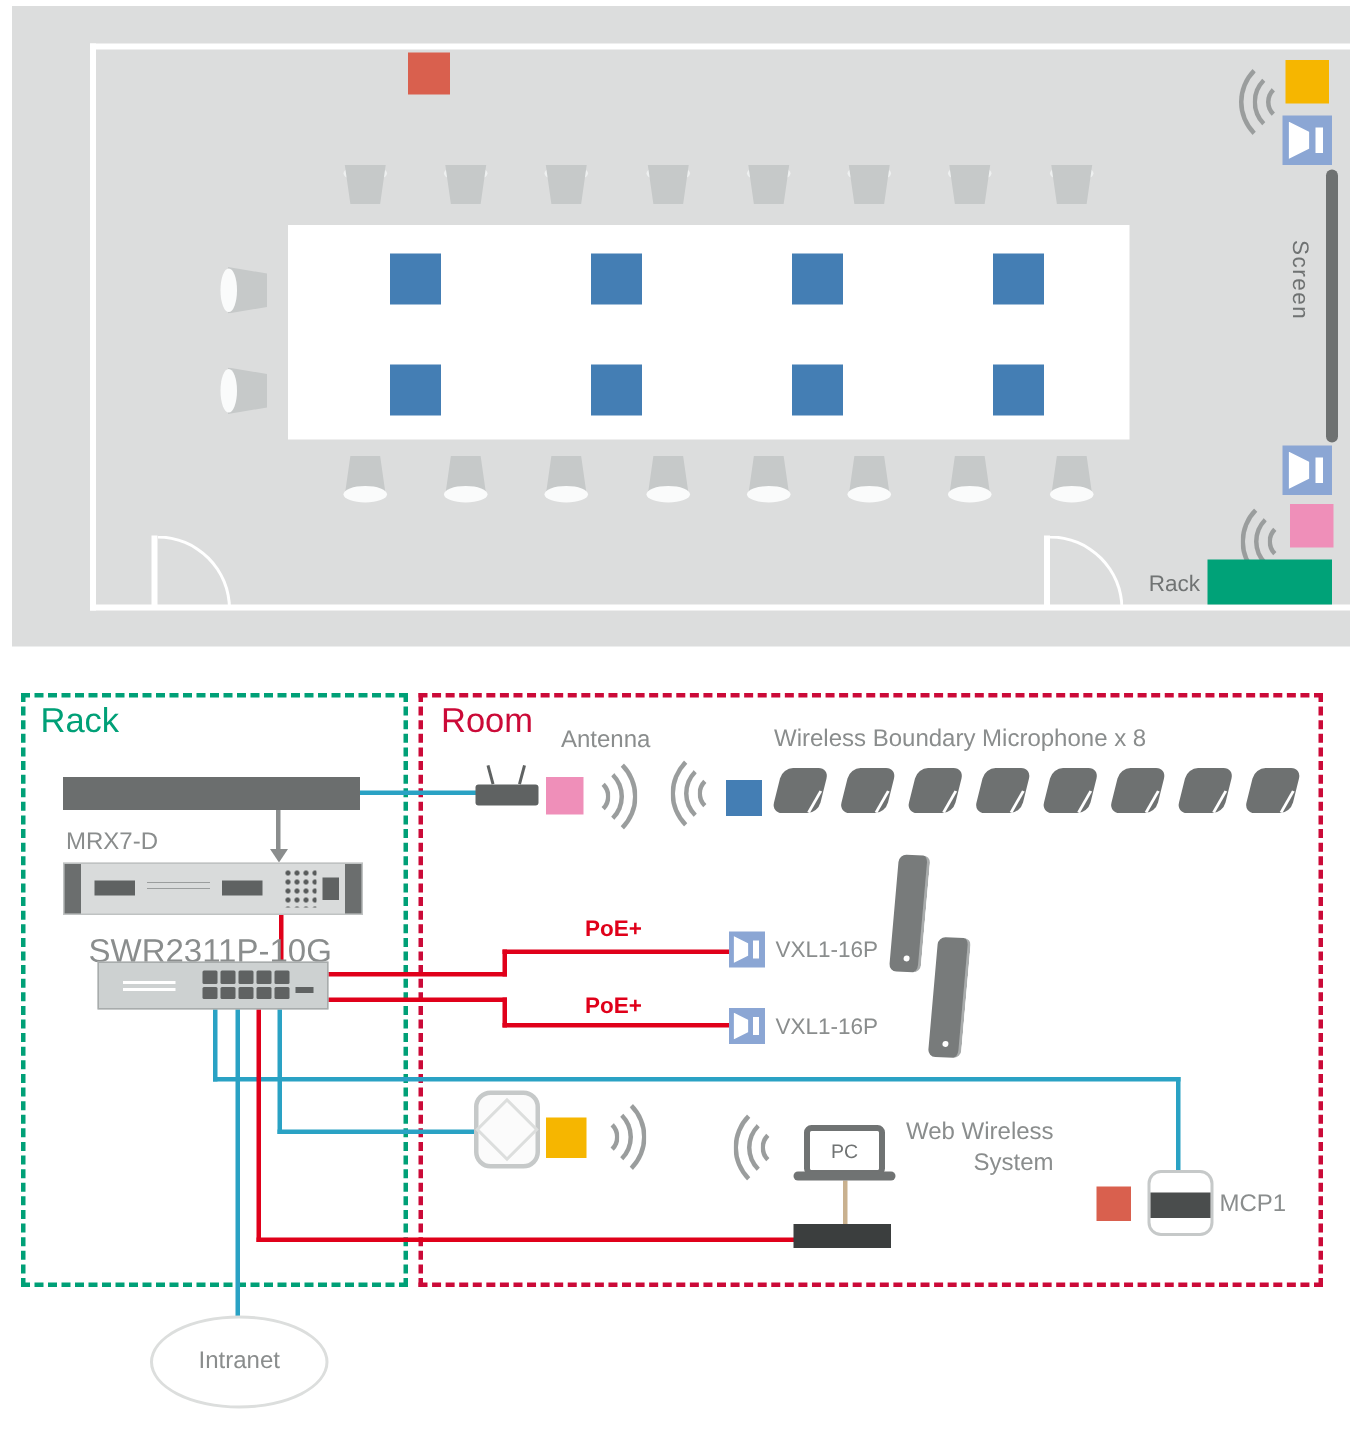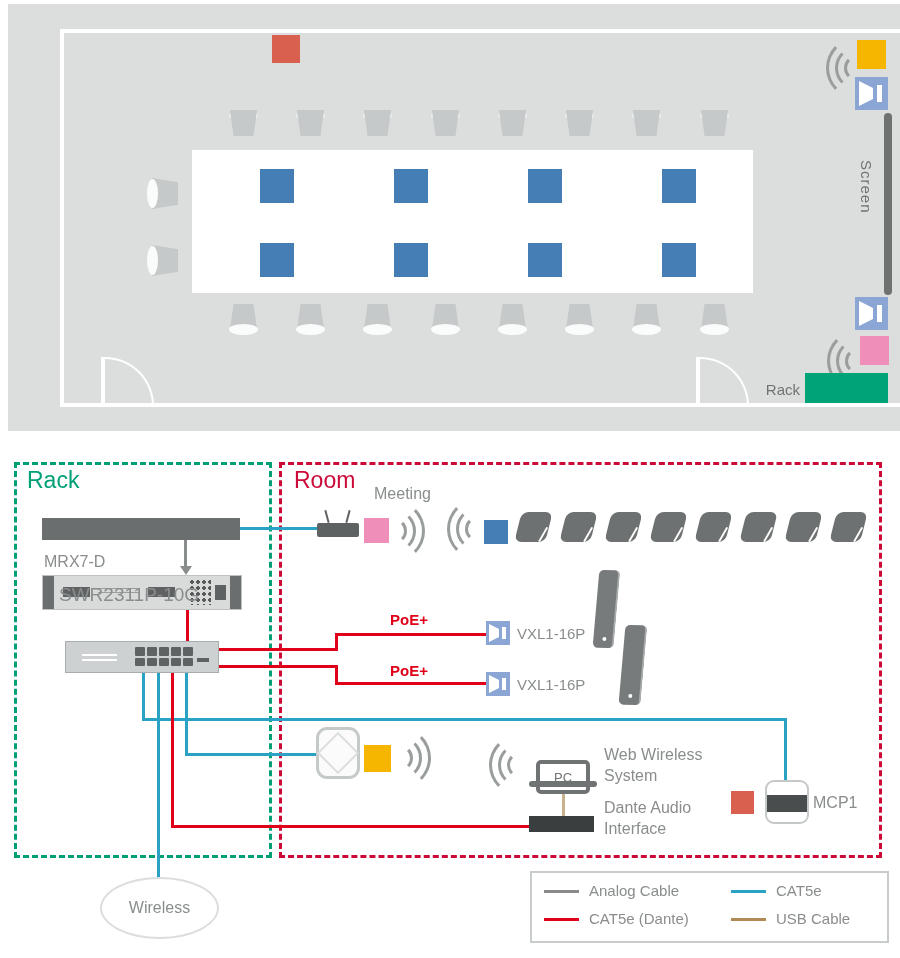--- a/index.html
+++ b/index.html
@@ -254,55 +254,56 @@
   <div class="abs mrx" style="left:42px;top:575px;width:198px;height:33px;">
     <span class="cap" style="left:0;"></span>
       <span class="cap" style="right:0;"></span>
     <span class="r1" style="left:20px;top:11px;width:27px;height:10px;"></span>
     <span class="lines" style="left:55px;top:12px;width:42px;height:8px;"></span>
     <span class="r1" style="left:105px;top:11px;width:27px;height:10px;"></span>
     <span class="dots" style="left:146px;top:3px;width:22px;height:26px;"></span>
     <span class="r1" style="left:172px;top:9px;width:11px;height:15px;"></span>
   </div>
 
-  <div class="abs lbl" style="left:59px;top:584px;font-size:19px;">SWR2311P-10G</div>
+  <div class="abs lbl" style="left:59px;top:621px;font-size:22px;">SWR2311P-10G</div>
   <div class="abs switch" style="left:65px;top:641px;width:152px;height:30px;">
     <span class="lines"></span>
     <span class="ports">
         <span></span>
         <span></span>
         <span></span>
         <span></span>
         <span></span>
         <span></span>
         <span></span>
         <span></span>
         <span></span>
         <span></span>
       </span>
     <span class="dash"></span>
   </div>
 
-  <div class="abs lbl" style="left:374px;top:485px;">Meeting</div>
+  <div class="abs lbl" style="left:374px;top:485px;">Antenna</div>
   <div class="abs antenna-body" style="left:317px;top:523px;width:42px;height:14px;">
     <span class="whisker" style="left:9px;top:-13px;transform:rotate(-15deg);"></span>
     <span class="whisker" style="left:30px;top:-13px;transform:rotate(15deg);"></span>
   </div>
   <div class="sq sq-pink" style="left:364px;top:518px;width:25px;height:25px;"></div>
   <div class="waves waves-r abs" style="left:394px;top:501px;width:40px;height:60px;">
       <span></span>
       <span></span>
       <span></span>
     </div>
   <div class="waves waves-l abs" style="left:438px;top:497px;width:40px;height:64px;">
       <span></span>
       <span></span>
       <span></span>
     </div>
   <div class="sq sq-blue" style="left:484px;top:520px;width:24px;height:24px;"></div>
+  <div class="abs lbl" style="left:516px;top:484px;">Wireless Boundary Microphone x 8</div>
   <div class="bmic" style="left:518px;top:512px;"></div>
   <div class="bmic" style="left:563px;top:512px;"></div>
   <div class="bmic" style="left:608px;top:512px;"></div>
   <div class="bmic" style="left:653px;top:512px;"></div>
   <div class="bmic" style="left:698px;top:512px;"></div>
   <div class="bmic" style="left:743px;top:512px;"></div>
   <div class="bmic" style="left:788px;top:512px;"></div>
   <div class="bmic" style="left:833px;top:512px;"></div>
 
   <div class="abs poe" style="left:390px;top:611px;">PoE+</div>
@@ -328,49 +329,35 @@
       <span></span>
       <span></span>
       <span></span>
     </div>
 
   <div class="waves waves-l abs" style="left:480px;top:732px;width:40px;height:66px;">
       <span></span>
       <span></span>
       <span></span>
     </div>
-  <div class="abs pc-screen" style="left:536px;top:750px;width:46px;height:26px;margin-top:10px;">
+  <div class="abs pc-screen" style="left:536px;top:750px;width:46px;height:26px;">
     <span>PC</span>
   </div>
   <div class="abs pc-base" style="left:529px;top:781px;width:68px;height:6px;"></div>
   <div class="abs lbl" style="left:604px;top:745px;line-height:1.3;">
     <span style="display:block;">Web Wireless</span>
-    <span style="display:block;">System</span>
+    <span style="display:block;text-align:right;">System</span>
   </div>
 
   <div class="abs dante-bar" style="left:529px;top:816px;width:65px;height:16px;"></div>
-  <div class="abs lbl" style="left:604px;top:798px;line-height:1.3;">
-    <span style="display:block;">Dante Audio</span>
-    <span style="display:block;">Interface</span>
-  </div>
 
   <div class="sq sq-red" style="left:731px;top:791px;width:23px;height:23px;"></div>
   <div class="abs mcp1" style="left:765px;top:780px;width:40px;height:40px;">
       <span class="band"></span>
     </div>
   <div class="abs lbl" style="left:813px;top:794px;">MCP1</div>
 
   <div class="abs ellipse" style="left:100px;top:877px;width:115px;height:58px;">
-    <span>Wireless</span>
-  </div>
-
-  <div class="abs legend" style="left:530px;top:871px;width:355px;height:68px;">
-    <span class="sw" style="left:12px;top:17px;background:#8a8a8a;"></span>
-    <span class="abs lbl-s" style="left:57px;top:9px;">Analog Cable</span>
-    <span class="sw" style="left:199px;top:17px;background:#2aa2c4;"></span>
-    <span class="abs lbl-s" style="left:244px;top:9px;">CAT5e</span>
-    <span class="sw" style="left:12px;top:45px;background:#e0001a;"></span>
-    <span class="abs lbl-s" style="left:57px;top:37px;">CAT5e (Dante)</span>
-    <span class="sw" style="left:199px;top:45px;background:#b28a55;"></span>
-    <span class="abs lbl-s" style="left:244px;top:37px;">USB Cable</span>
-  </div>
+    <span>Intranet</span>
+  </div>
+
 
 </div>
 
 </body></html>

